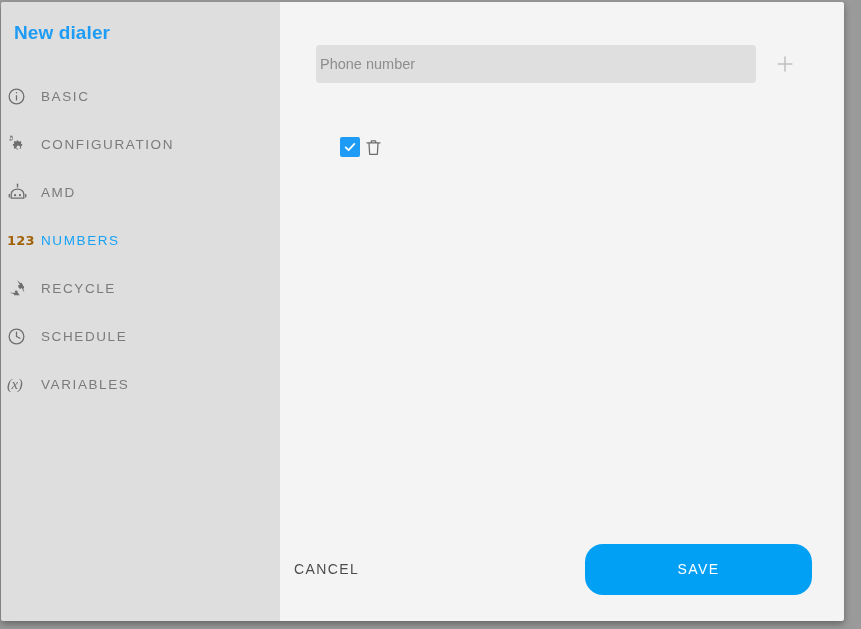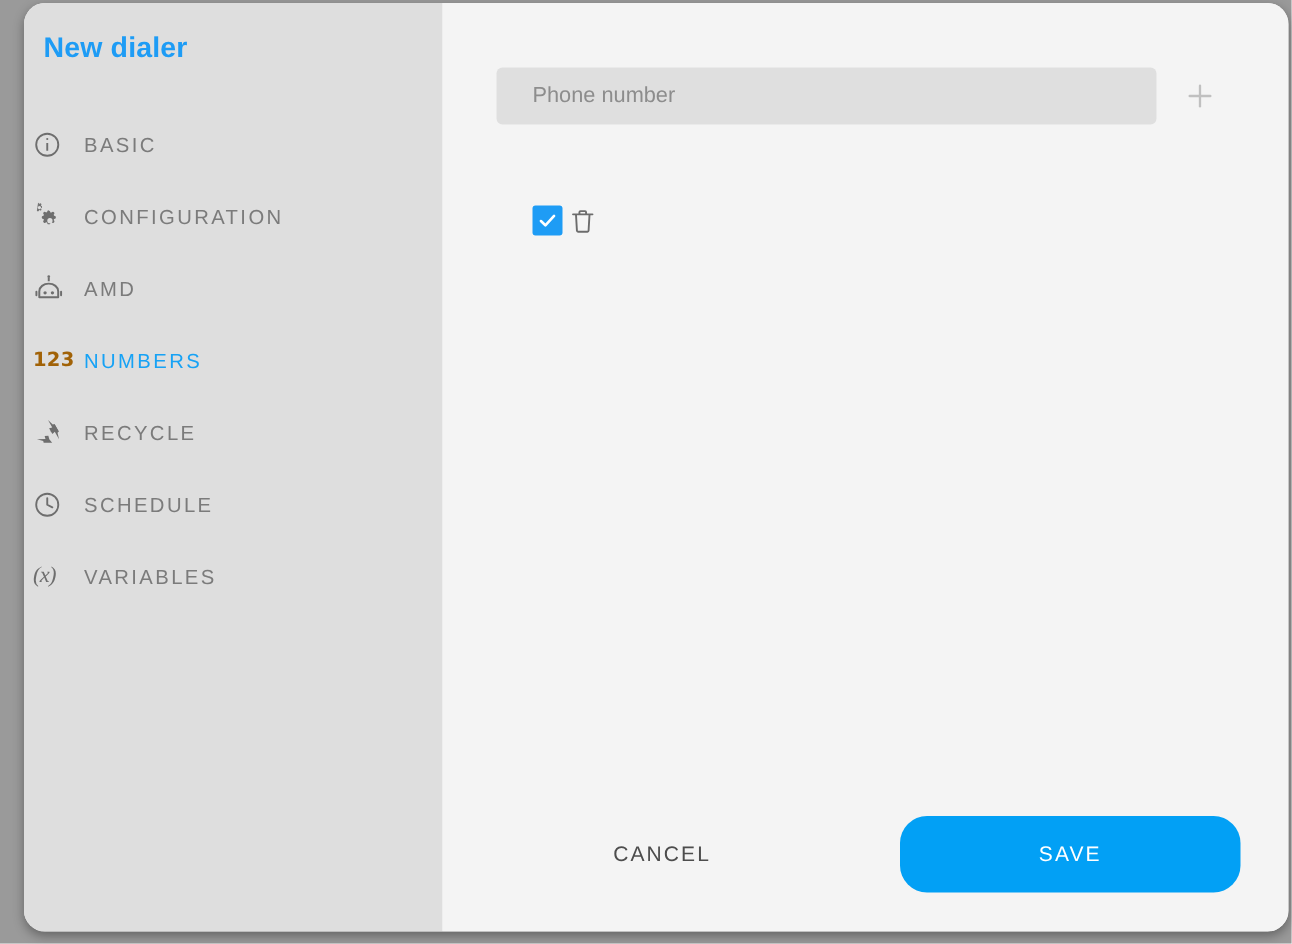--- a/index.html
+++ b/index.html
@@ -10,26 +10,26 @@
     width: 861px;
     height: 629px;
     background: #9a9a9a;
     font-family: "Liberation Sans", sans-serif;
     overflow: hidden;
   }
 
   
   .dialog {
     position: absolute;
-    left: 16px;
+    left: 1px;
     top: 2px;
     width: 843px;
     height: 619px;
     background: #f4f4f4;
-    border-radius: 14px;
+    border-radius: 3px;
     box-shadow: 0 3px 7px rgba(0,0,0,0.35);
     display: flex;
     overflow: hidden;
   }
 
   
   .sidebar {
     width: 279px;
     background: #dedede;
     flex: 0 0 279px;
@@ -107,21 +107,21 @@
     right: 42px;
     display: flex;
     align-items: center;
   }
   .phone-input {
     flex: 1 1 auto;
     height: 38px;
     background: #dfdfdf;
     border: none;
     border-radius: 4px;
-    padding: 0 24px;
+    padding: 0 4px;
     box-sizing: border-box;
     font-size: 14.5px;
     color: #555;
     font-family: "Liberation Sans", sans-serif;
     outline: none;
   }
   .phone-input::placeholder {
     color: #8d8d8d;
   }
   .add-btn {
@@ -178,21 +178,21 @@
 
   
   .footer {
     position: absolute;
     left: 0;
     right: 0;
     bottom: 30px;
     height: 44px;
     display: flex;
     align-items: center;
-    justify-content: flex-end;
+    justify-content: space-between;
     padding-right: 32px;
     box-sizing: border-box;
     gap: 48px;
   }
   .btn-cancel {
     background: none;
     border: none;
     font-size: 14px;
     letter-spacing: 1.4px;
     color: #4d4d4d;

